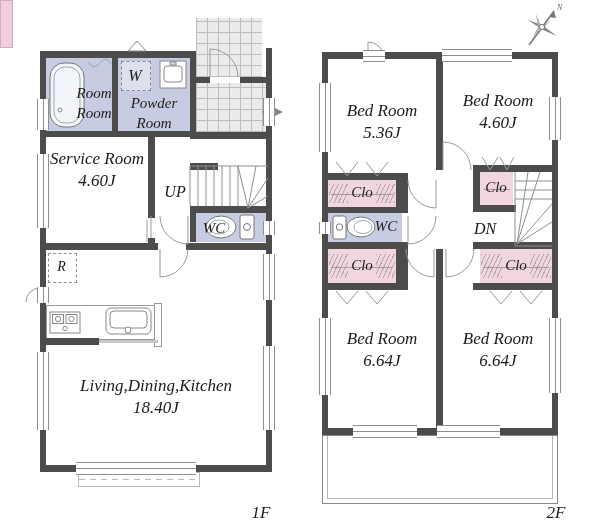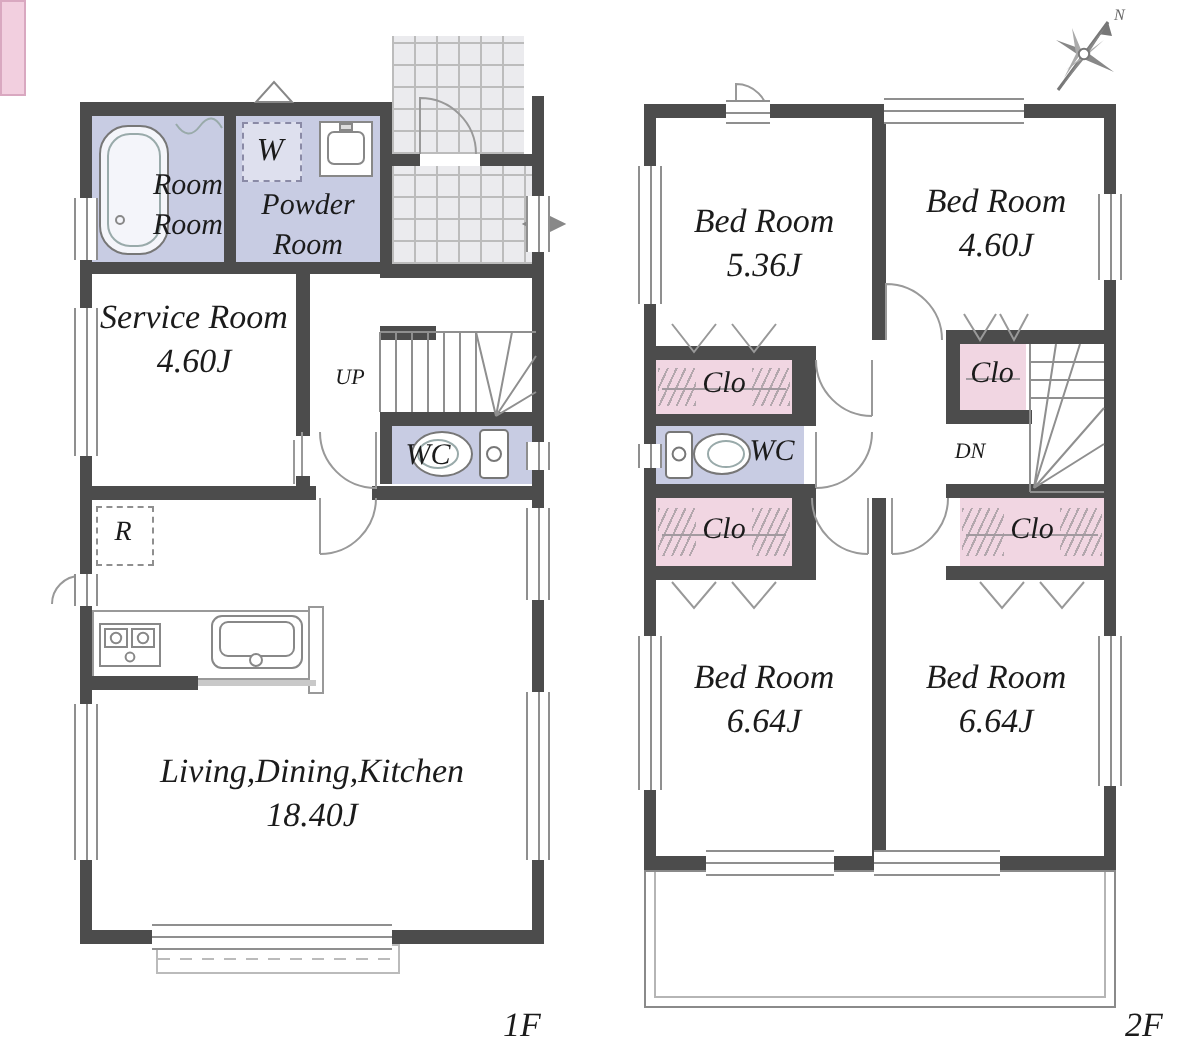--- a/index.html
+++ b/index.html
@@ -19,21 +19,21 @@
   .winh{position:absolute;background-color:#fff;border-top:1px solid #8f8f8f;border-bottom:1px solid #8f8f8f;
         background-image:linear-gradient(#8f8f8f 0 0);background-size:100% 1px;
         background-position:center;background-repeat:no-repeat;z-index:6;}
   .dash{position:absolute;border:1.5px dashed #8f8f8f;z-index:3;background:rgba(255,255,255,.4);}
   .clo{position:absolute;background:#f1d6e2;z-index:2;}
   .clo .rod{position:absolute;left:3px;right:3px;top:52%;height:1px;background:#a39aa0;}
   .clo .hl,.clo .hr{position:absolute;top:14%;bottom:14%;width:28%;
         background-image:repeating-linear-gradient(115deg,#b3a7ad 0 1px,transparent 1px 4px);}
   .clo .hl{left:2%;} .clo .hr{right:2%;}
   .lbl{position:absolute;font-style:italic;color:#1b1b1b;text-align:center;line-height:1.3;z-index:7;}
-  .f17{font-size:17px;} .f16{font-size:16px;} .f15{font-size:15px;} .f14{font-size:14px;} .f11{font-size:11px;}
+  .f17{font-size:17px;} .f16{font-size:16px;} .f15{font-size:15px;} .f14{font-size:14px;} .f11{font-size:16px;}
   .deck{position:absolute;border:1px solid #bbb;z-index:0;
         background-image:repeating-linear-gradient(90deg,#bbb 0 6px,transparent 6px 11px);
         background-size:100% 1px;background-position:center;background-repeat:no-repeat;}
   .balc{position:absolute;border:1px solid #8a8a8a;z-index:0;}
   .balc .rail{position:absolute;left:4px;right:4px;bottom:4px;top:0;border:1px solid #b5b5b5;border-top:none;}
   svg.vec{position:absolute;left:0;top:0;z-index:5;}
   .vline{position:absolute;background:#9a9a9a;z-index:5;}
 </style>
 </head>
 <body>
@@ -279,15 +279,15 @@
   <div class="lbl f15" style="left:328px;top:256px;width:68px;">Clo</div>
   <div class="lbl f15" style="left:480px;top:256px;width:72px;">Clo</div>
   <div class="lbl f17" style="left:328px;top:328px;width:108px;">
     <div>Bed Room</div>
     <div>6.64J</div>
   </div>
   <div class="lbl f17" style="left:444px;top:328px;width:108px;">
     <div>Bed Room</div>
     <div>6.64J</div>
   </div>
-  <div class="lbl f17" style="left:551px;top:502px;width:42px;">2F</div>
+  <div class="lbl f17" style="left:535px;top:502px;width:42px;">2F</div>
 
 </div>
 
 </body></html>

